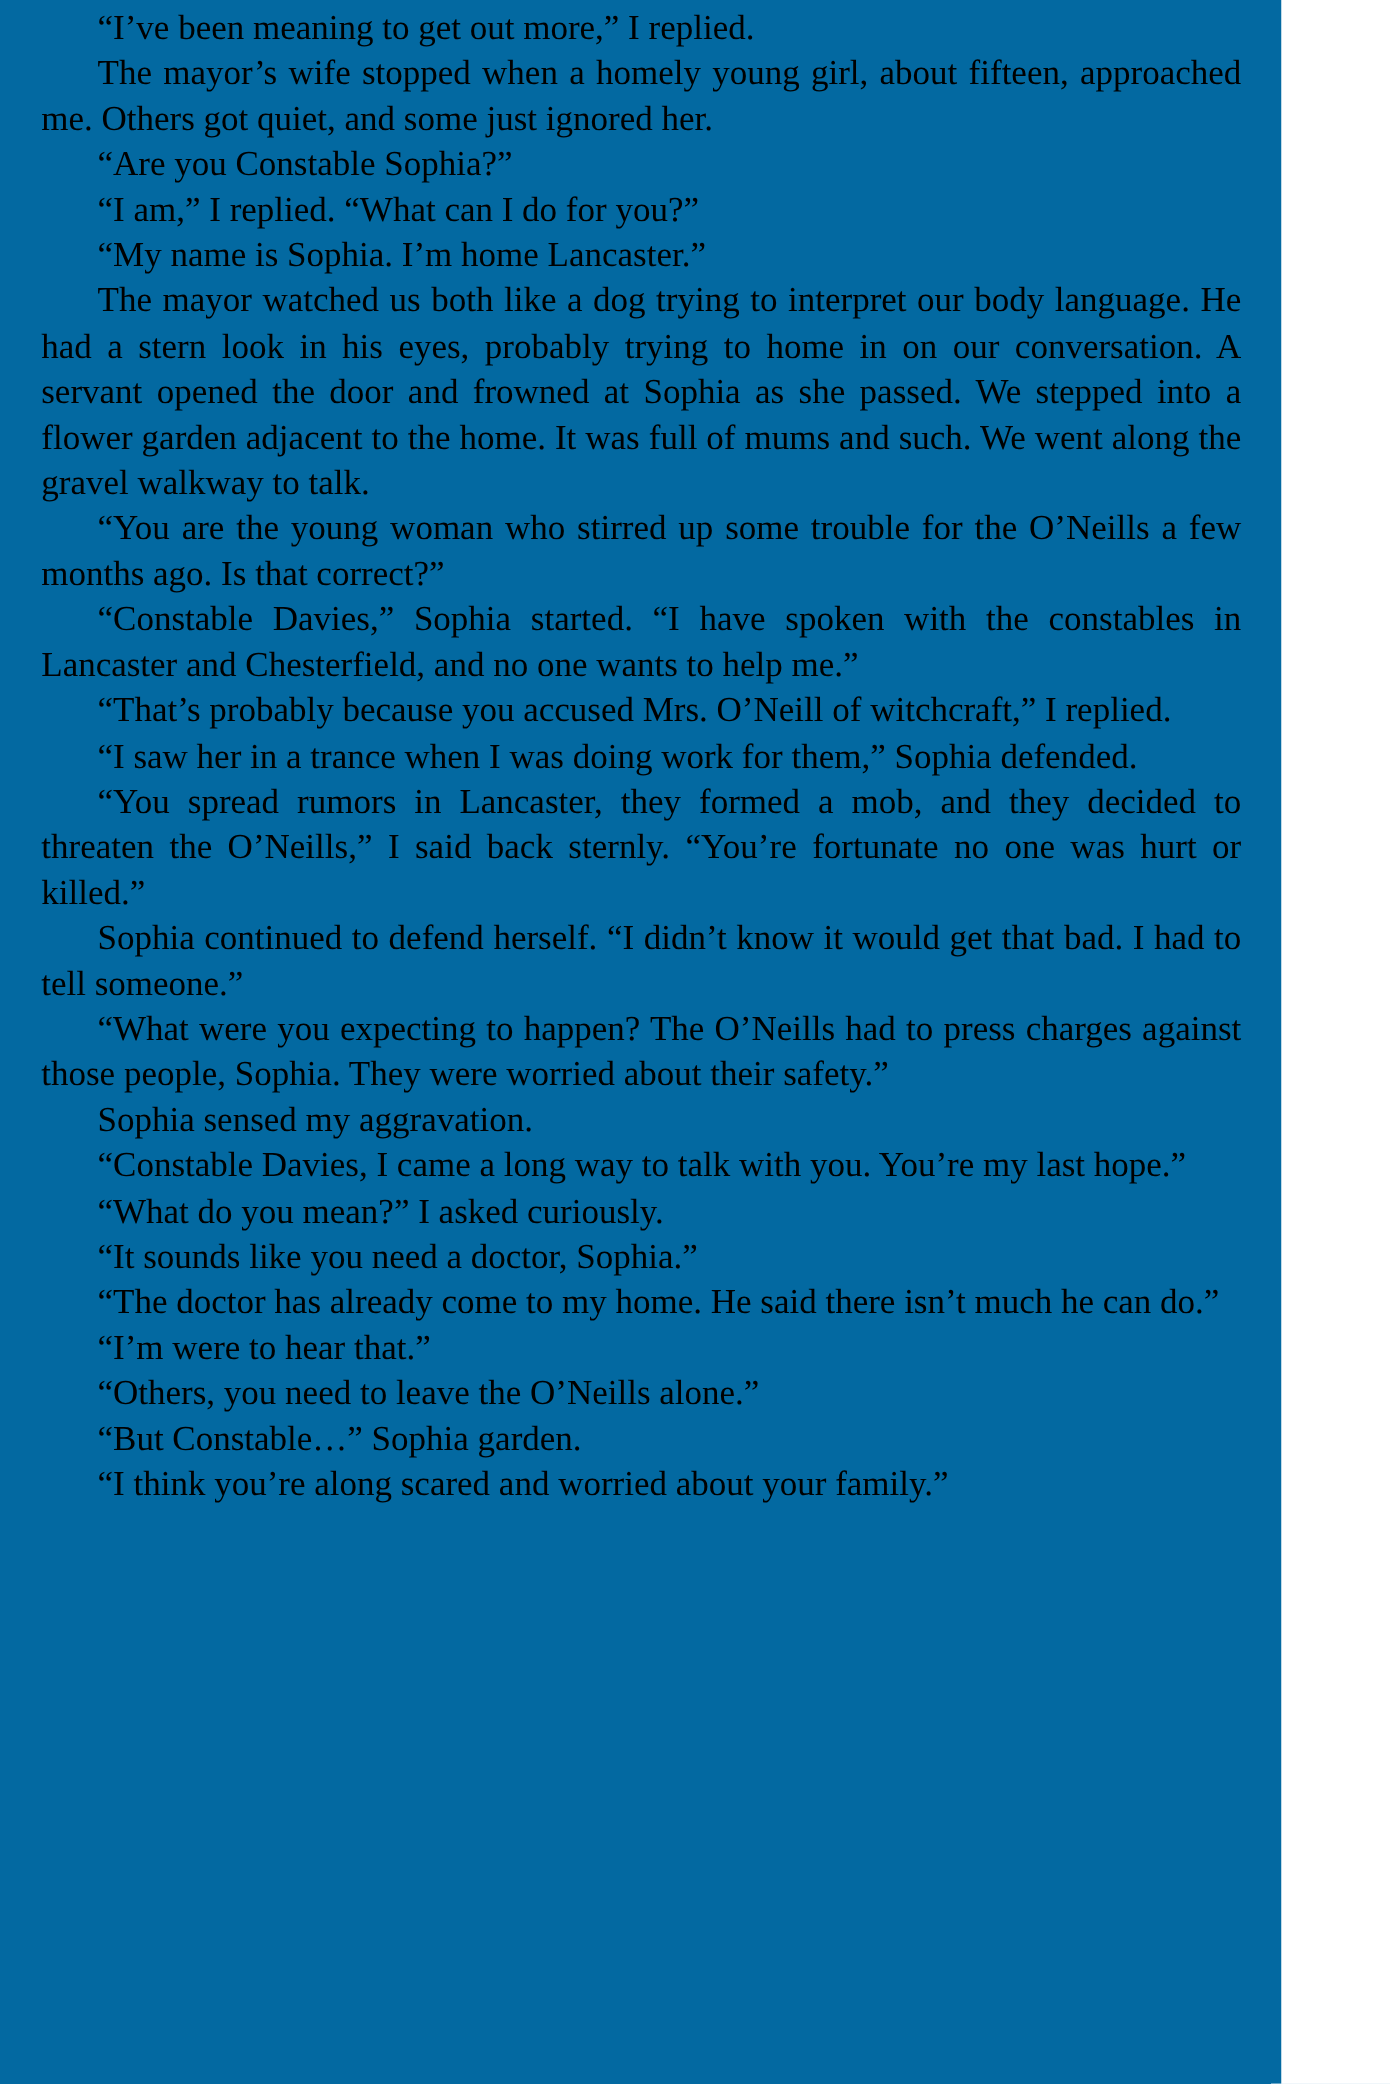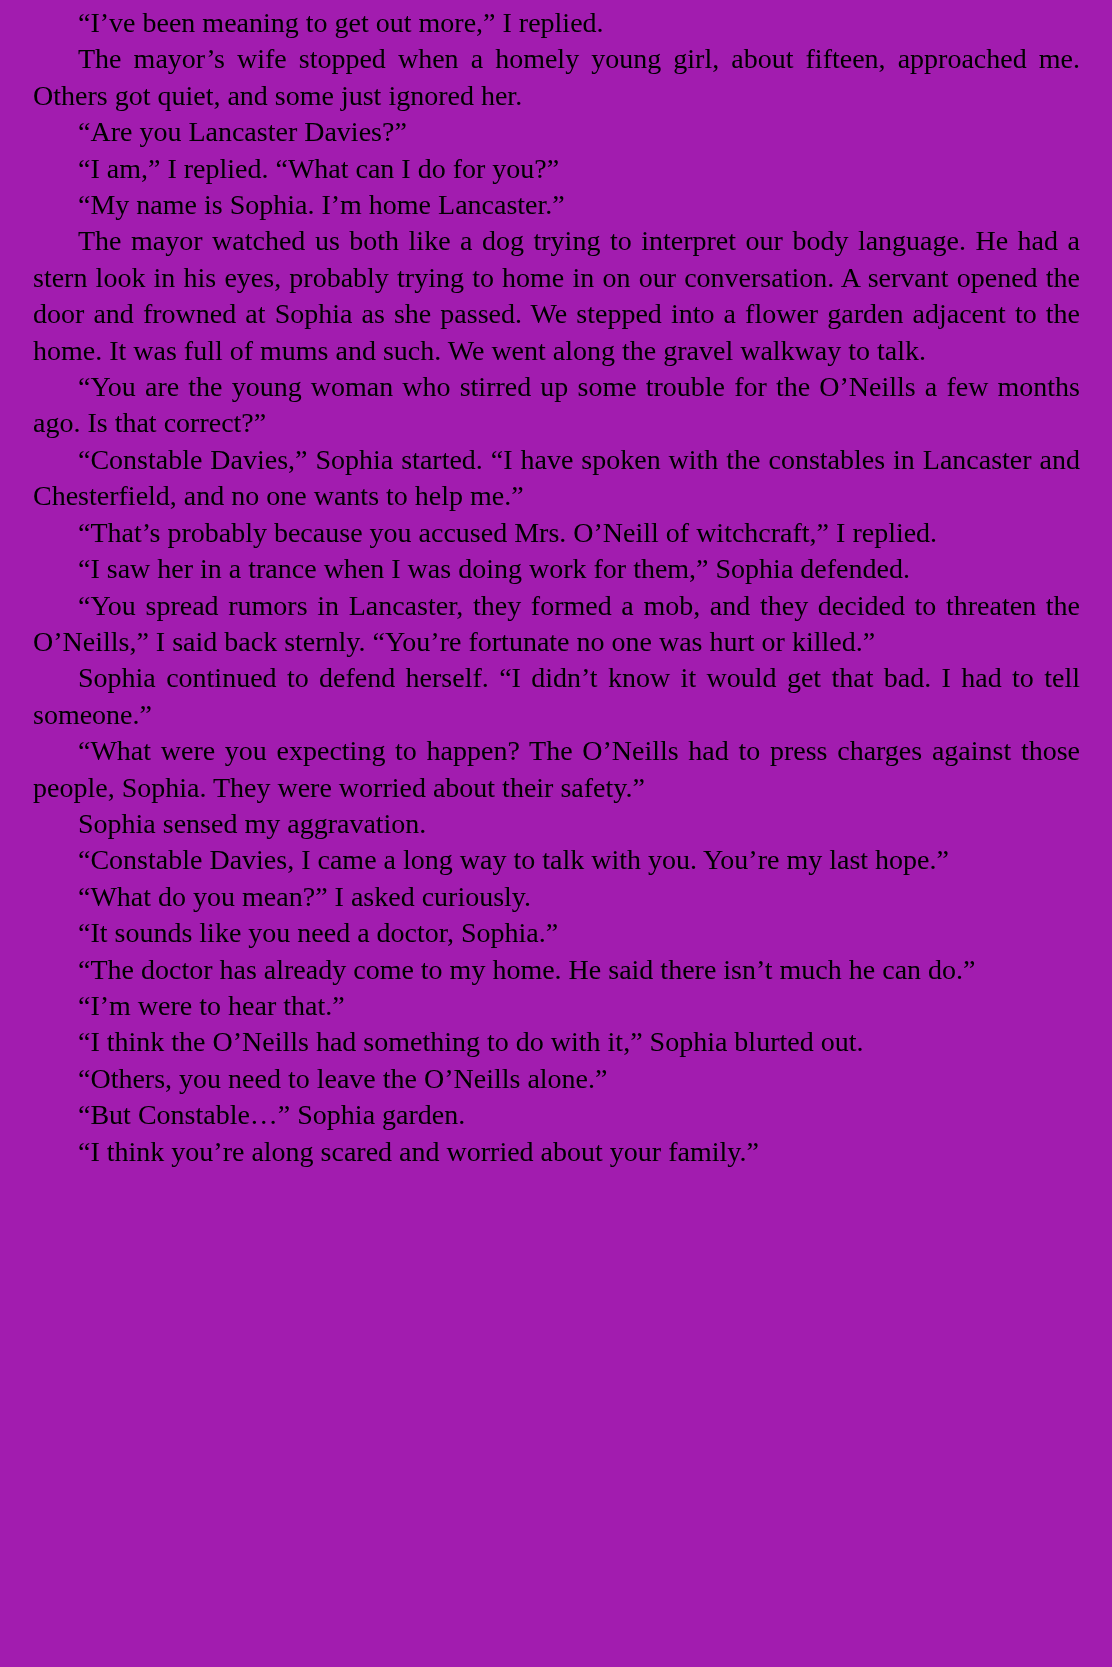--- a/index.html
+++ b/index.html
@@ -1,24 +1,24 @@
 <!DOCTYPE html>
 <html><head>
 <meta charset="utf-8">
 <style>
   html, body {
     margin: 0;
     padding: 0;
     background: #ffffff;
   }
   .page {
-    width: 1112px;
+    width: 1025px;
     height: 1667px;
     box-sizing: border-box;
-    background: #a21caf;
+    background: #0369a1;
     overflow: hidden;
   }
   .page-text {
     box-sizing: border-box;
     padding: 5px 32px 0 33px;
     color: #000000;
     font-family: "Liberation Serif", "DejaVu Serif", serif;
     font-size: 28px;
     line-height: 36.4px;
     text-align: justify;
@@ -29,35 +29,34 @@
     text-indent: 45px;
   }
 </style>
 </head>
 <body>
 
 <main class="page">
   <div class="page-text" id="page-text">
       <p>“I’ve been meaning to get out more,” I replied.</p>
       <p>The mayor’s wife stopped when a homely young girl, about fifteen, approached me. Others got quiet, and some just ignored her.</p>
-      <p>“Are you Lancaster Davies?”</p>
+      <p>“Are you Constable Sophia?”</p>
       <p>“I am,” I replied. “What can I do for you?”</p>
       <p>“My name is Sophia. I’m home Lancaster.”</p>
       <p>The mayor watched us both like a dog trying to interpret our body language. He had a stern look in his eyes, probably trying to home in on our conversation. A servant opened the door and frowned at Sophia as she passed. We stepped into a flower garden adjacent to the home. It was full of mums and such. We went along the gravel walkway to talk.</p>
       <p>“You are the young woman who stirred up some trouble for the O’Neills a few months ago. Is that correct?”</p>
       <p>“Constable Davies,” Sophia started. “I have spoken with the constables in Lancaster and Chesterfield, and no one wants to help me.”</p>
       <p>“That’s probably because you accused Mrs. O’Neill of witchcraft,” I replied.</p>
       <p>“I saw her in a trance when I was doing work for them,” Sophia defended.</p>
       <p>“You spread rumors in Lancaster, they formed a mob, and they decided to threaten the O’Neills,” I said back sternly. “You’re fortunate no one was hurt or killed.”</p>
       <p>Sophia continued to defend herself. “I didn’t know it would get that bad. I had to tell someone.”</p>
       <p>“What were you expecting to happen? The O’Neills had to press charges against those people, Sophia. They were worried about their safety.”</p>
       <p>Sophia sensed my aggravation.</p>
       <p>“Constable Davies, I came a long way to talk with you. You’re my last hope.”</p>
       <p>“What do you mean?” I asked curiously.</p>
       <p>“It sounds like you need a doctor, Sophia.”</p>
       <p>“The doctor has already come to my home. He said there isn’t much he can do.”</p>
       <p>“I’m were to hear that.”</p>
-      <p>“I think the O’Neills had something to do with it,” Sophia blurted out.</p>
       <p>“Others, you need to leave the O’Neills alone.”</p>
       <p>“But Constable…” Sophia garden.</p>
       <p>“I think you’re along scared and worried about your family.”</p>
     </div>
 </main>
 
 </body></html>

